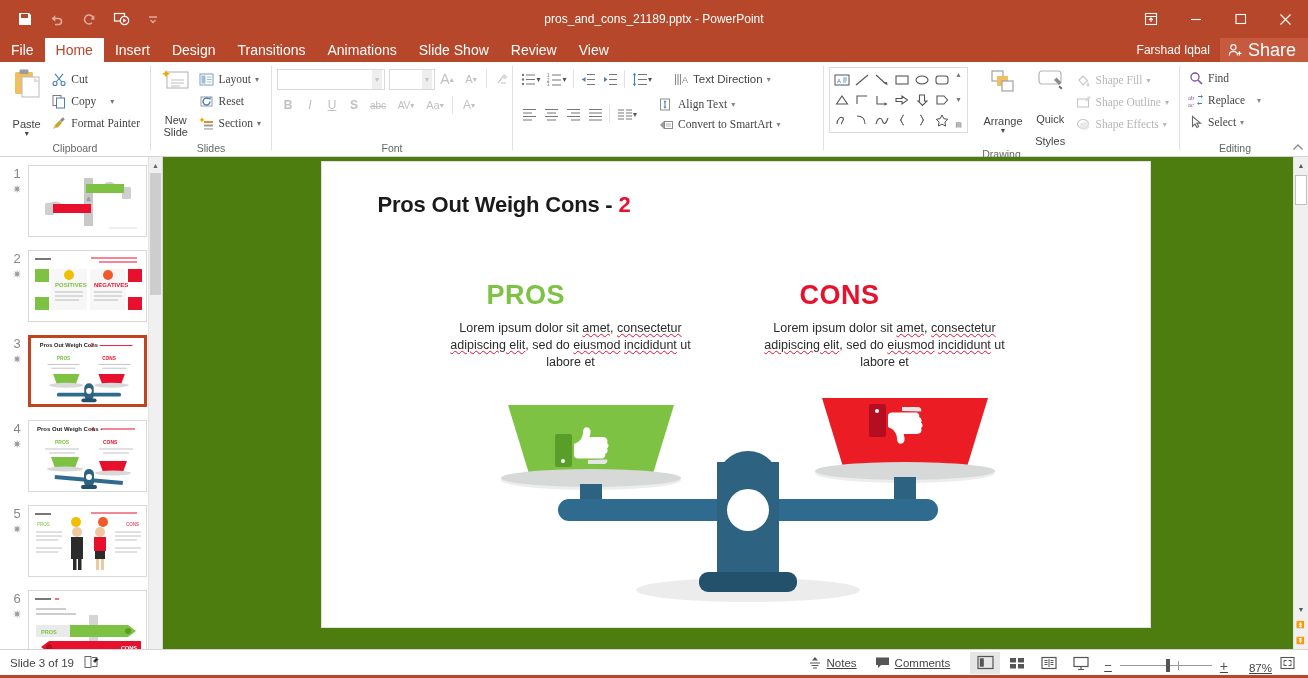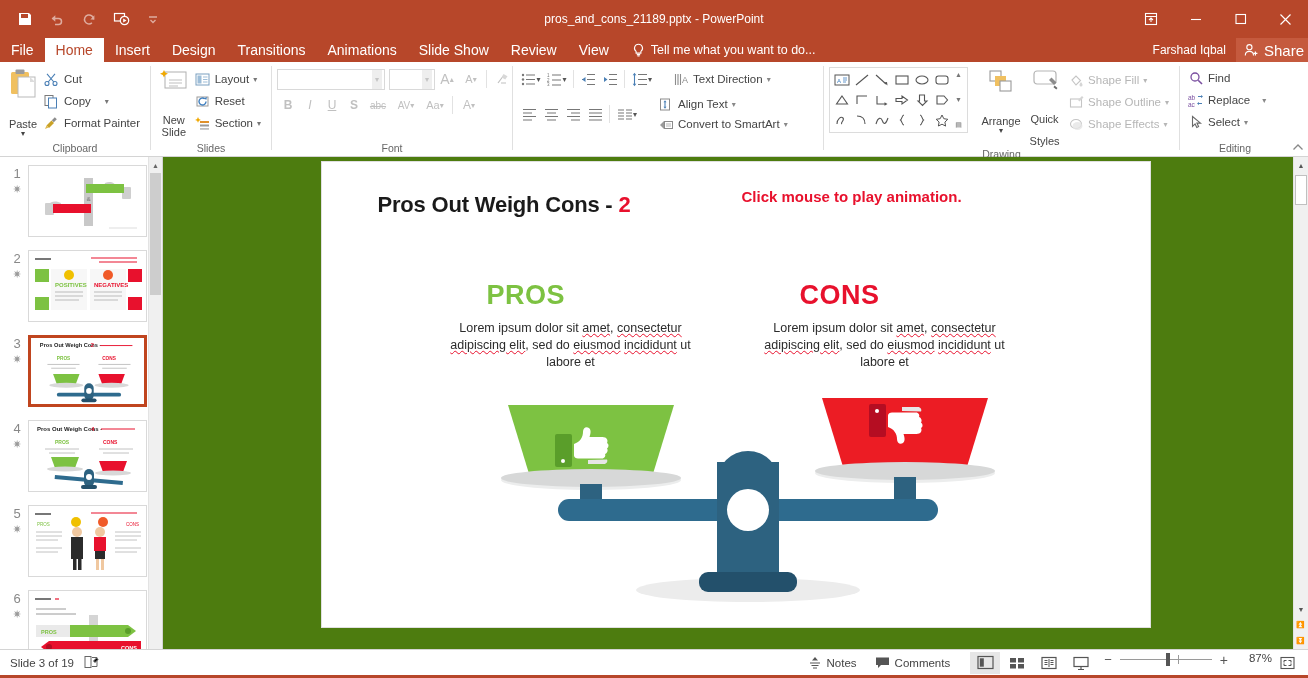--- a/index.html
+++ b/index.html
@@ -44,22 +44,22 @@
   .tab.active { background: #fff; color: #b7472a; }
   .tellme {
     display: flex; align-items: center; gap: 6px; color: #fff; font-size: 12.5px;
     padding-left: 12px; height: 24px;
   }
   .acct {
     position: absolute; right: 0; bottom: 0; display: flex; align-items: center; height: 24px;
   }
   .acct-name { color: #fff; font-size: 12px; padding-right: 10px; }
   .share-btn {
-    display: flex; align-items: center; gap: 5px; color: #fff; font-size: 15px;
-    background: #c55a3e; height: 24px; padding: 0 4px 0 8px;
+    display: flex; align-items: center; gap: 5px; color: #fff; font-size: 18px;
+    background: #c55a3e; height: 24px; padding: 0 12px 0 8px;
   }
 
   
   .ribbon {
     height: 95px; background: #fff; border-bottom: 1px solid #d4d4d4;
     display: flex; flex: none; position: relative;
   }
   .rgroup { position: relative; display: flex; flex-direction: column; height: 95px; }
   .rgroup-body { flex: 1; display: flex; align-items: flex-start; padding: 4px 5px 0 5px; }
   .rgroup-label {
@@ -74,21 +74,21 @@
   }
   .bigbtn .lbl { line-height: 12px; margin-top: 18px; }
   .caret-dn { font-size: 8px; line-height: 7px; }
 
   .smallbtn {
     display: flex; align-items: center; gap: 4px; height: 22px; padding: 0 5px 0 3px;
     font-size: 11.5px; color: #444; white-space: nowrap;
   }
   .smallbtn.disabled { color: #b6b6b6; }
   .smallbtn .ic { width: 16px; height: 16px; display: flex; align-items: center; justify-content: center; flex: none; }
-  .col { display: flex; flex-direction: column; }
+  .col { display: flex; flex-direction: column; font-family: Liberation Serif, serif; }
 
   .iconbtn {
     width: 22px; height: 22px; display: flex; align-items: center; justify-content: center;
     font-size: 12px; color: #555;
   }
   .iconbtn.disabled { color: #c0c0c0; }
   .row { display: flex; align-items: center; }
   .vsep { width: 1px; height: 18px; background: #e2e2e2; margin: 0 3px; }
 
   .fontbox {
@@ -168,21 +168,21 @@
   .cs-btn { height: 16px; display: flex; align-items: center; justify-content: center; font-size: 7px; color: #555; }
   .cs-thumb { position: absolute; left: 1px; right: 1px; top: 18px; height: 30px; background: #fff; border: 1px solid #c0c0c0; }
   .cs-bottom { position: absolute; bottom: 0; left: 0; right: 0; }
 
   
   .statusbar {
     height: 26px; background: #fff; border-top: 1px solid #d4d4d4; display: flex;
     align-items: center; font-size: 11.5px; color: #444; flex: none; position: relative;
   }
   .sb-left { display: flex; align-items: center; gap: 10px; padding-left: 10px; }
-  .sb-right { position: absolute; right: 8px; display: flex; align-items: flex-start; gap: 2px; }
+  .sb-right { position: absolute; right: 8px; display: flex; align-items: flex-end; gap: 2px; text-decoration: underline; }
   .sb-item { display: flex; align-items: center; gap: 5px; padding: 0 8px; height: 22px; }
   .viewbtn { width: 30px; height: 22px; display: flex; align-items: center; justify-content: center; color: #555; }
   .viewbtn.active { background: #e6e6e6; }
   .zoomslider { display: flex; align-items: center; gap: 0; padding: 0 6px; }
   .zs-track { width: 92px; height: 1px; background: #9a9a9a; position: relative; margin: 0 8px; }
   .zs-handle { position: absolute; left: 46px; top: -6px; width: 4px; height: 13px; background: #555; }
   .zs-mid { position: absolute; left: 58px; top: -4px; width: 1px; height: 9px; background: #9a9a9a; }
   .zpct { width: 36px; text-align: right; }
   .fitbtn { width: 26px; height: 22px; display: flex; align-items: center; justify-content: center; }
   .bottom-accent { height: 3px; background: #b7472a; flex: none; }
@@ -254,27 +254,20 @@
   <div class="tabrow">
     <div class="tab">File</div>
     <div class="tab active">Home</div>
     <div class="tab">Insert</div>
     <div class="tab">Design</div>
     <div class="tab">Transitions</div>
     <div class="tab">Animations</div>
     <div class="tab">Slide Show</div>
     <div class="tab">Review</div>
     <div class="tab">View</div>
-    <div class="tellme">
-      <svg width="13" height="14" viewBox="0 0 13 14">
-          <path fill="none" stroke="#fff" stroke-width="1.1" d="M6.5 1.2a4 4 0 0 0-2.4 7.2v1.7h4.8V8.4A4 4 0 0 0 6.5 1.2z"></path>
-          <path stroke="#fff" stroke-width="1.1" d="M4.8 11.6h3.4M5.4 13h2.2"></path>
-        </svg>
-      <span>Tell me what you want to do...</span>
-    </div>
     <div class="acct">
       <span class="acct-name">Farshad Iqbal</span>
       <div class="share-btn">
         <svg width="15" height="14" viewBox="0 0 15 14">
             <circle cx="5.4" cy="4.2" r="2.6" fill="none" stroke="#fff" stroke-width="1.1"></circle>
             <path fill="none" stroke="#fff" stroke-width="1.1" d="M1.3 12.4c0-2.4 1.8-4 4.1-4s4.1 1.6 4.1 4"></path>
             <path stroke="#fff" stroke-width="1.2" d="M11.4 8.4v4M9.4 10.4h4"></path>
           </svg>
         <span>Share</span>
       </div>
@@ -930,21 +923,20 @@
       </div>
     </div>
 
     <div class="canvaspane">
       <div class="slide">
 
         <div class="slide-title">
           <span>Pros Out Weigh Cons - </span><span class="num">2</span>
         </div>
 
-        <div class="anim-note">Click mouse to play animation.</div>
 
         <div class="colhead pros">PROS</div>
         <div class="coltext pros">
           <span>Lorem ipsum dolor sit </span><span class="sp">amet</span><span>, </span><span class="sp">consectetur</span>
           <span class="sp">adipiscing elit</span><span>, sed do </span><span class="sp">eiusmod</span>
           <span class="sp">incididunt</span><span> ut labore et</span>
         </div>
 
         <div class="colhead cons">CONS</div>
         <div class="coltext cons">

